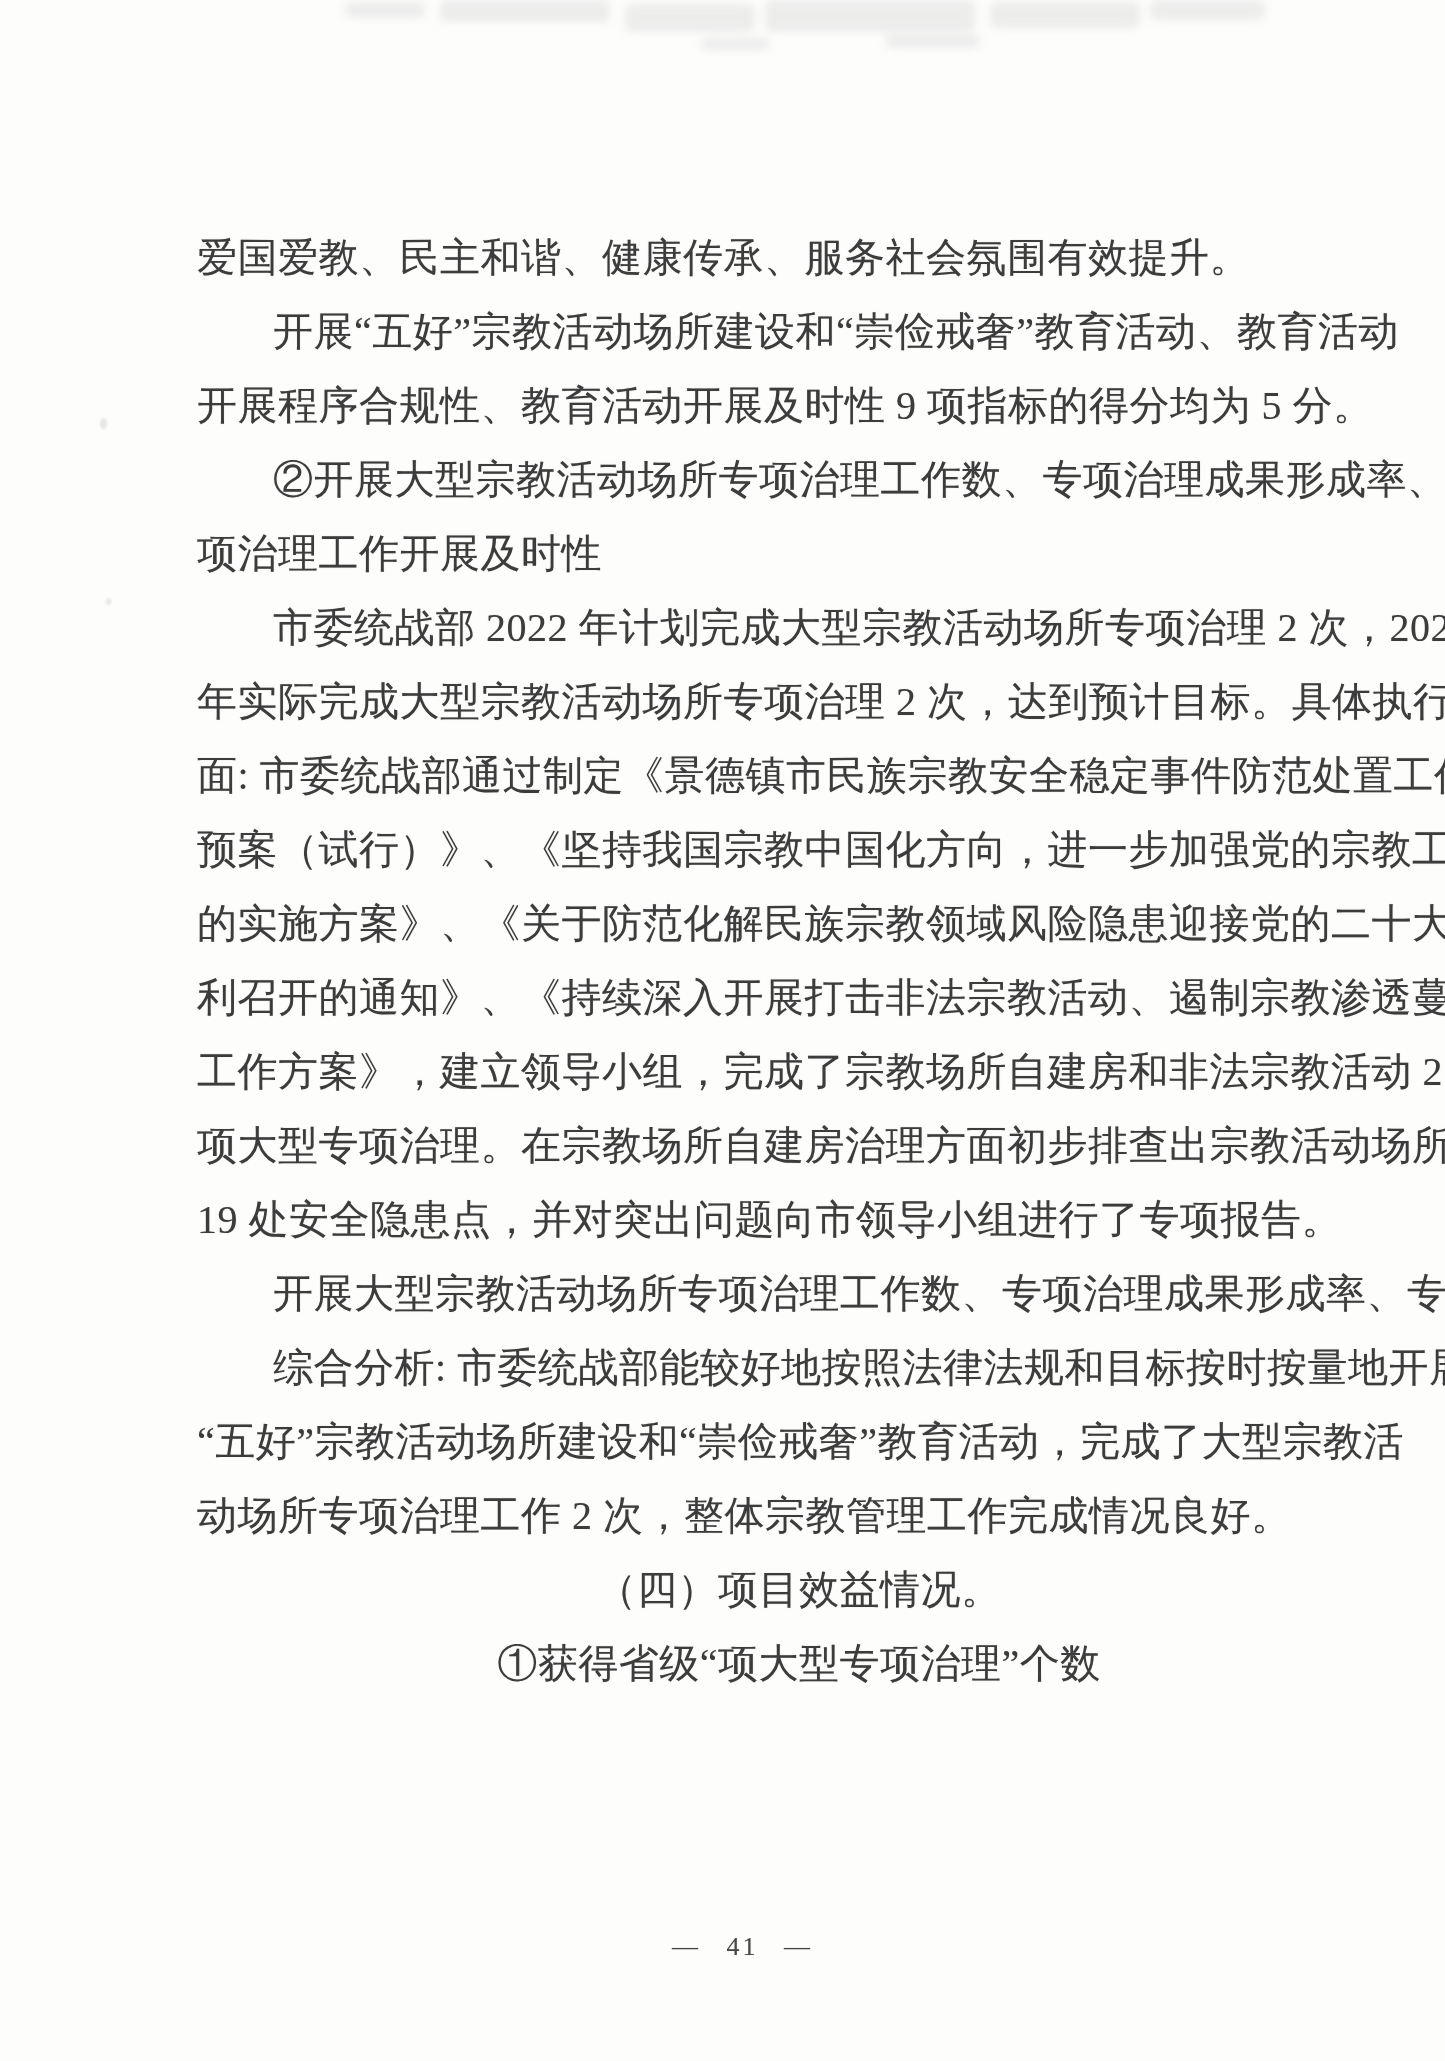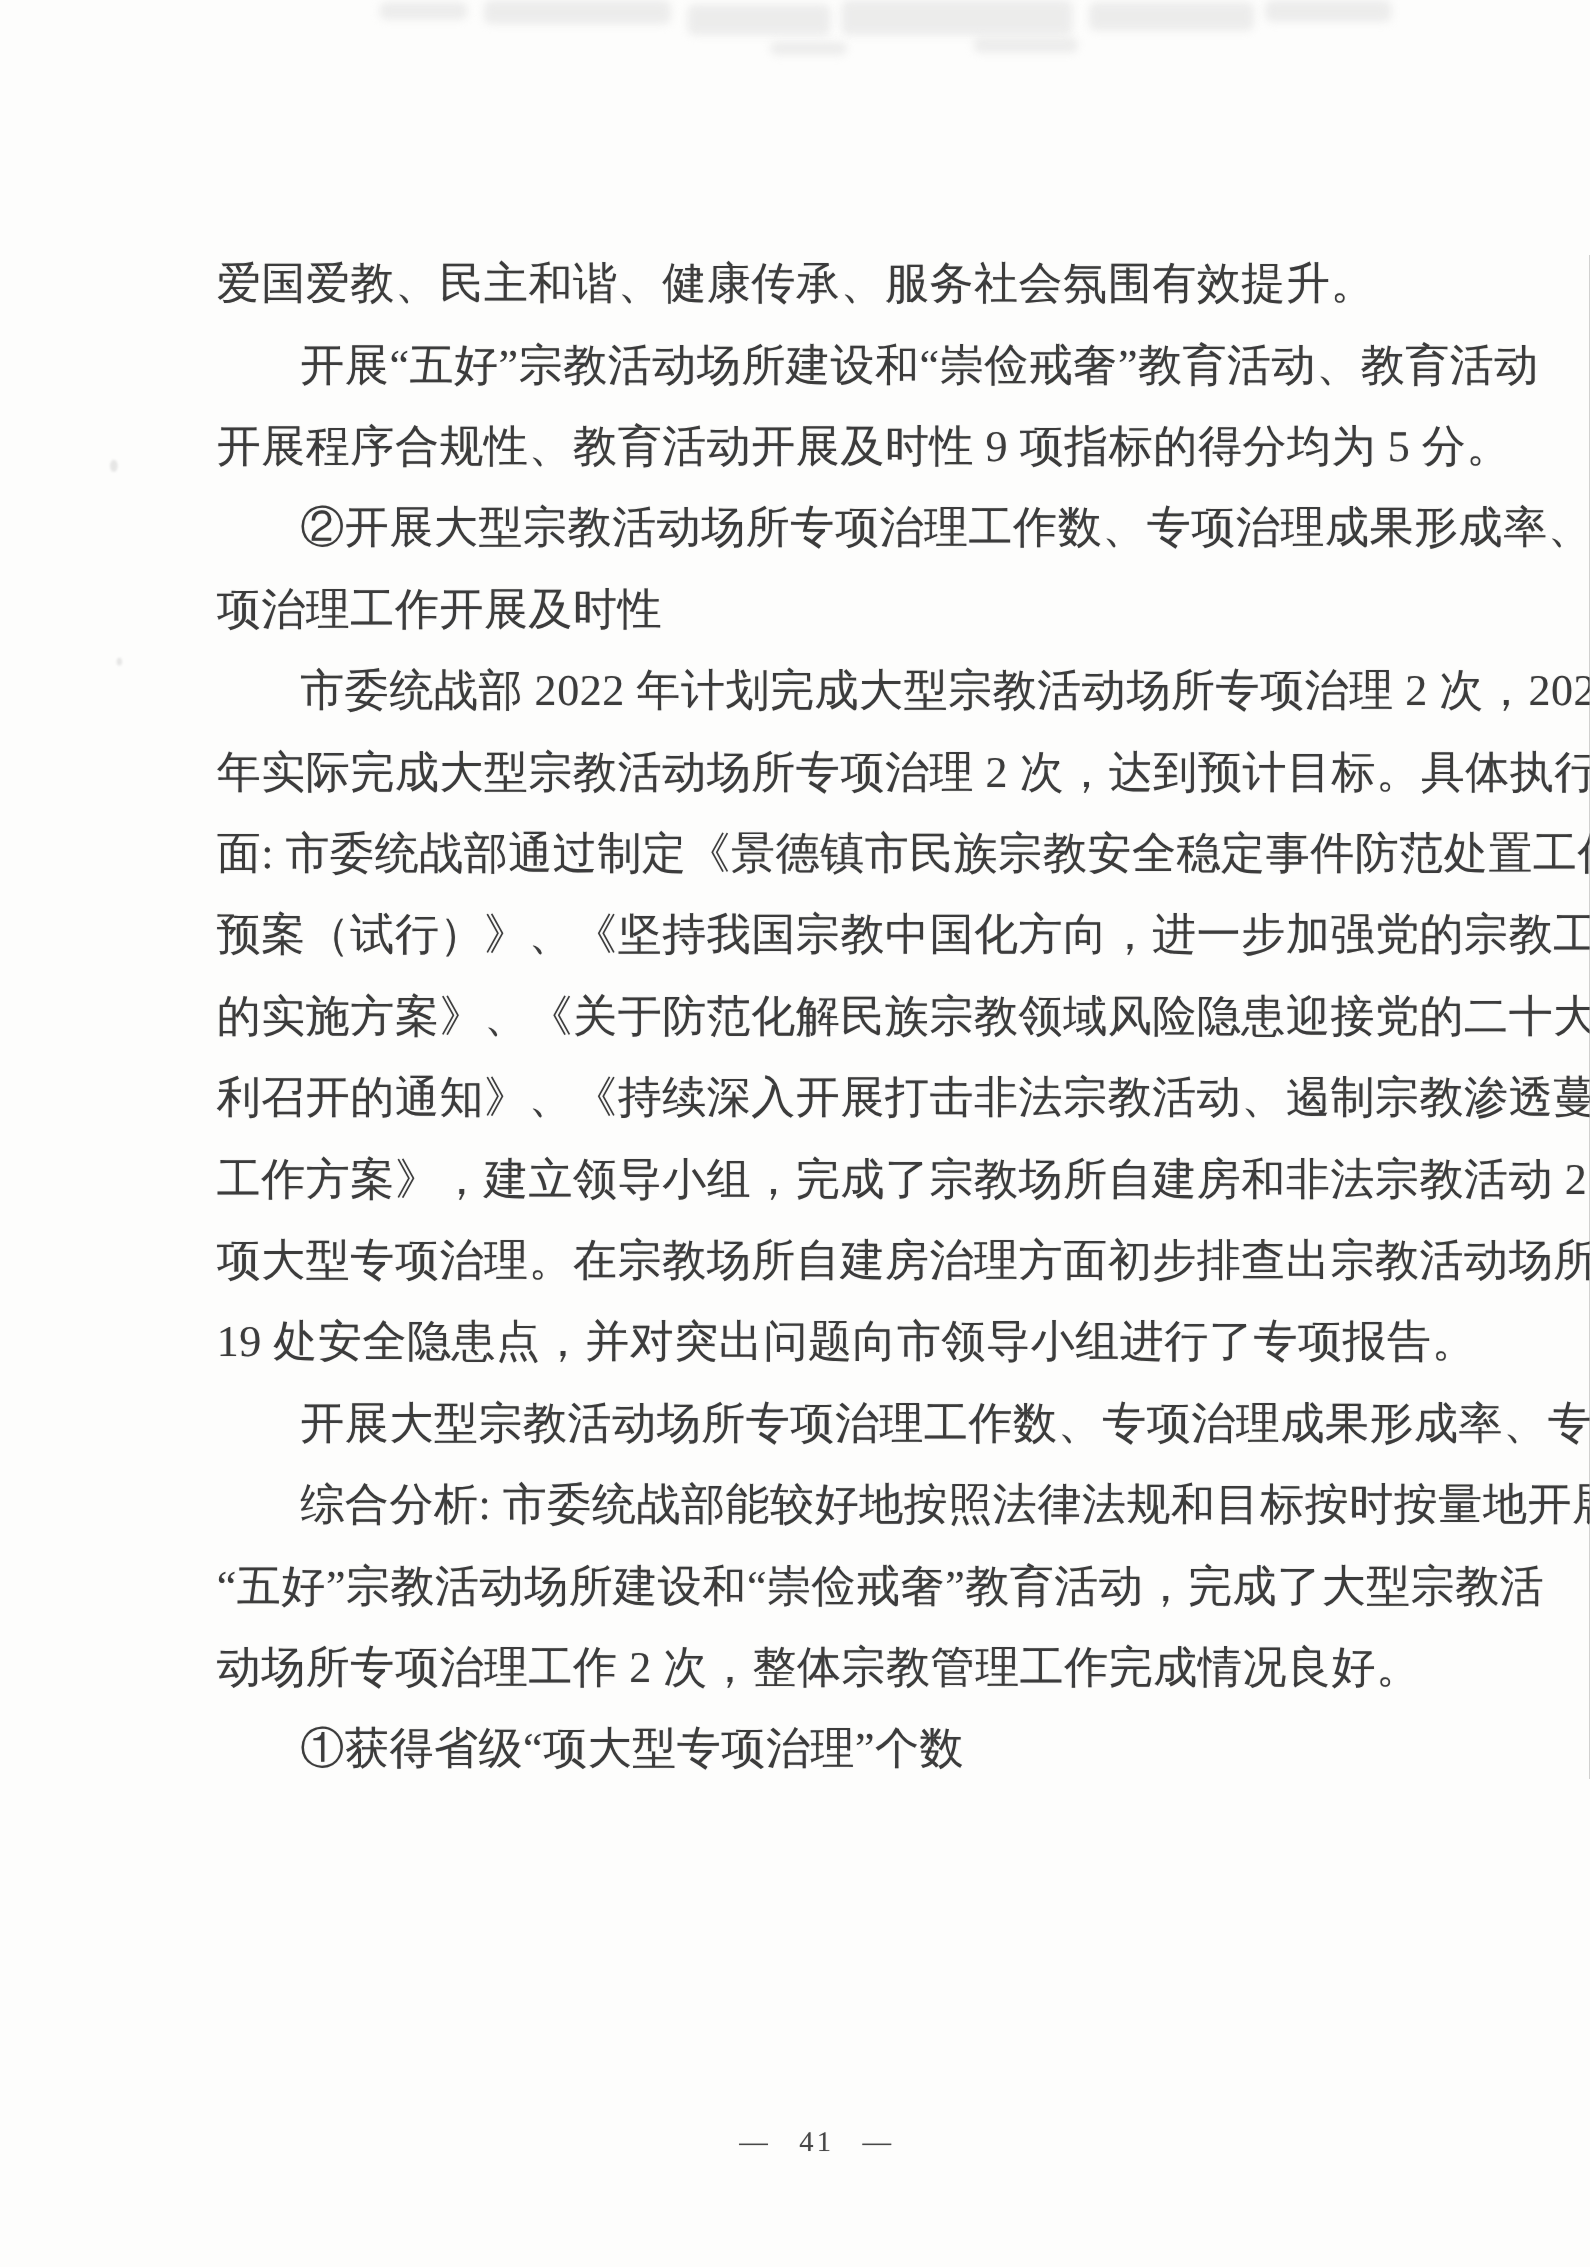--- a/index.html
+++ b/index.html
@@ -35,21 +35,21 @@
   }
   .line {
     height: 74px;
     line-height: 74px;
     font-size: 40px;
     color: #3c3c3c;
     letter-spacing: 0.5px;
     white-space: nowrap;
     text-shadow: 0 0 1px rgba(60,60,60,0.35);
   }
-  .line.indent { padding-left: 76px; }
+  .line.indent { padding-left: 76px; text-align: center; }
   .footer {
     position: absolute;
     top: 1922px;
     left: 0;
     width: 100%;
     height: 50px;
     line-height: 50px;
     text-align: center;
     font-size: 26px;
     color: #474747;
@@ -87,18 +87,19 @@
       <div class="line">预案（试行）》、《坚持我国宗教中国化方向，进一步加强党的宗教工作</div>
       <div class="line">的实施方案》、《关于防范化解民族宗教领域风险隐患迎接党的二十大胜</div>
       <div class="line">利召开的通知》、《持续深入开展打击非法宗教活动、遏制宗教渗透蔓延</div>
       <div class="line">工作方案》，建立领导小组，完成了宗教场所自建房和非法宗教活动 2</div>
       <div class="line">项大型专项治理。在宗教场所自建房治理方面初步排查出宗教活动场所</div>
       <div class="line">19 处安全隐患点，并对突出问题向市领导小组进行了专项报告。</div>
       <div class="line indent">开展大型宗教活动场所专项治理工作数、专项治理成果形成率、专项</div>
       <div class="line indent">综合分析: 市委统战部能较好地按照法律法规和目标按时按量地开展</div>
       <div class="line">“五好”宗教活动场所建设和“崇俭戒奢”教育活动，完成了大型宗教活</div>
       <div class="line">动场所专项治理工作 2 次，整体宗教管理工作完成情况良好。</div>
+      <div class="line indent">（四）项目效益情况。</div>
       <div class="line indent">①获得省级“项大型专项治理”个数</div>
     </div>
 
   <div class="footer">— 41 —</div>
 
 </div>
 
 </body></html>

